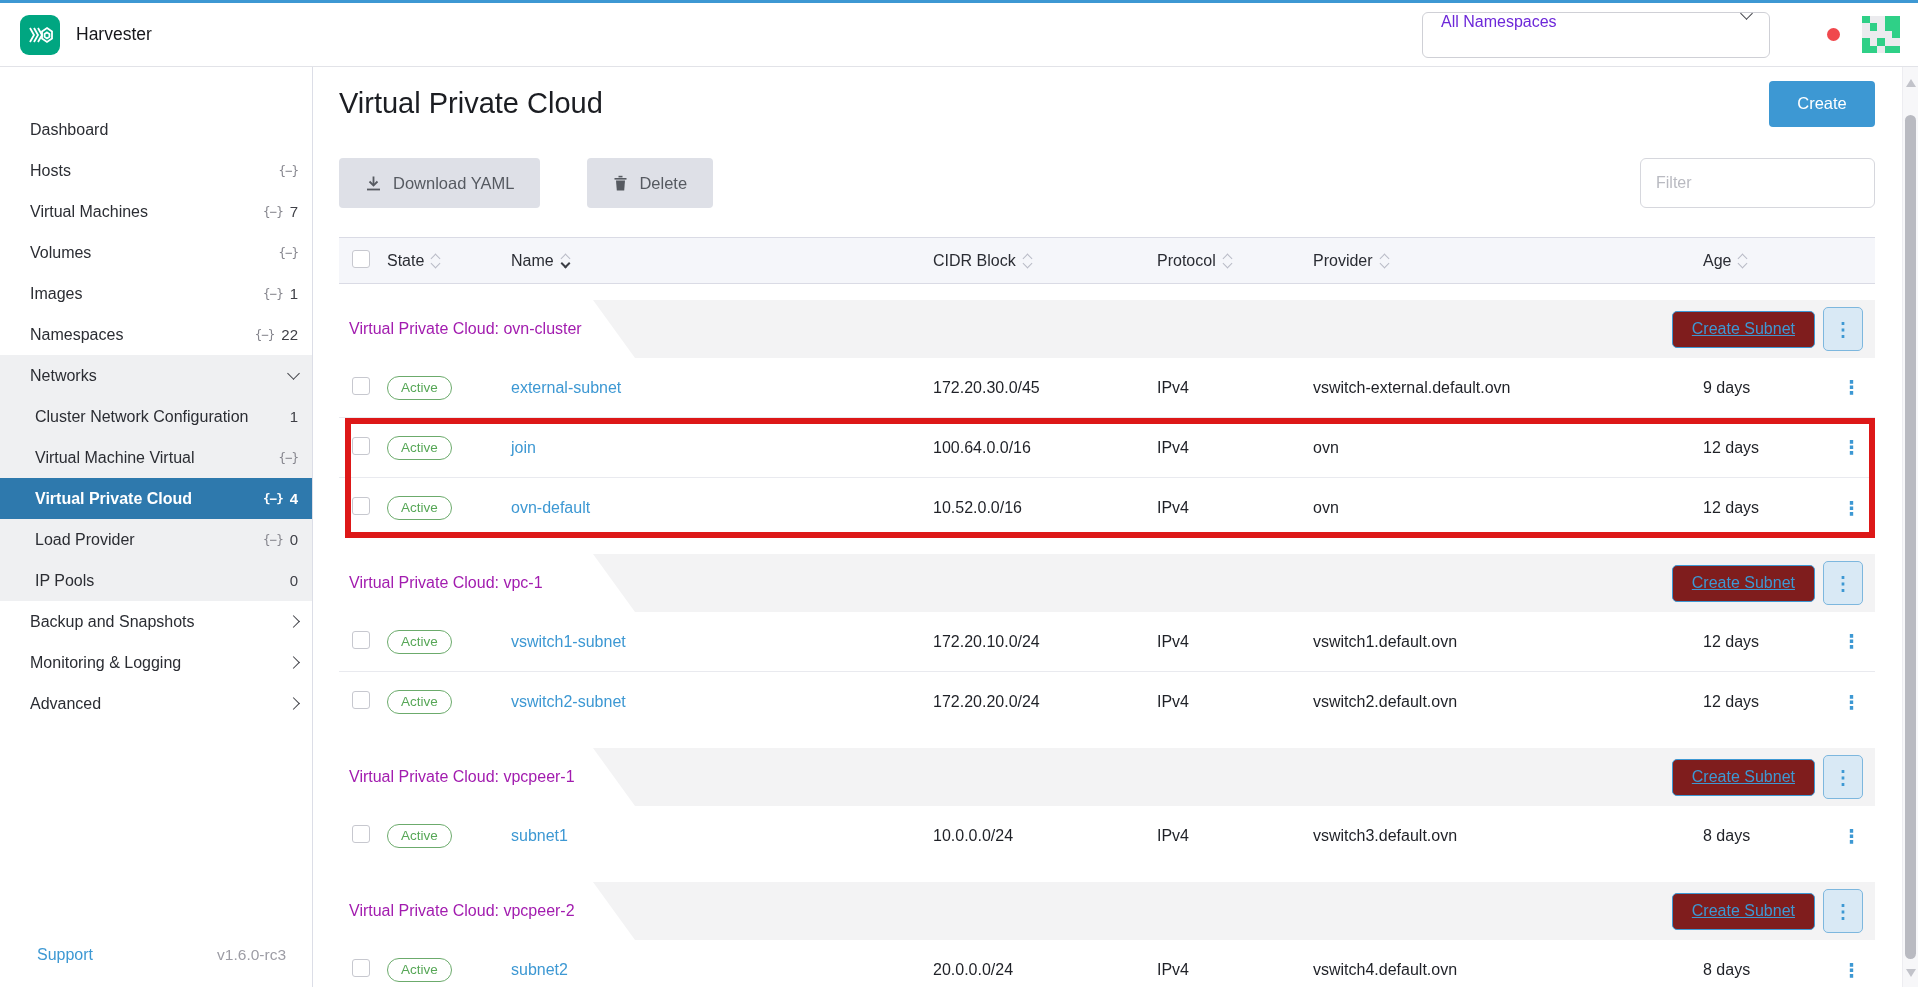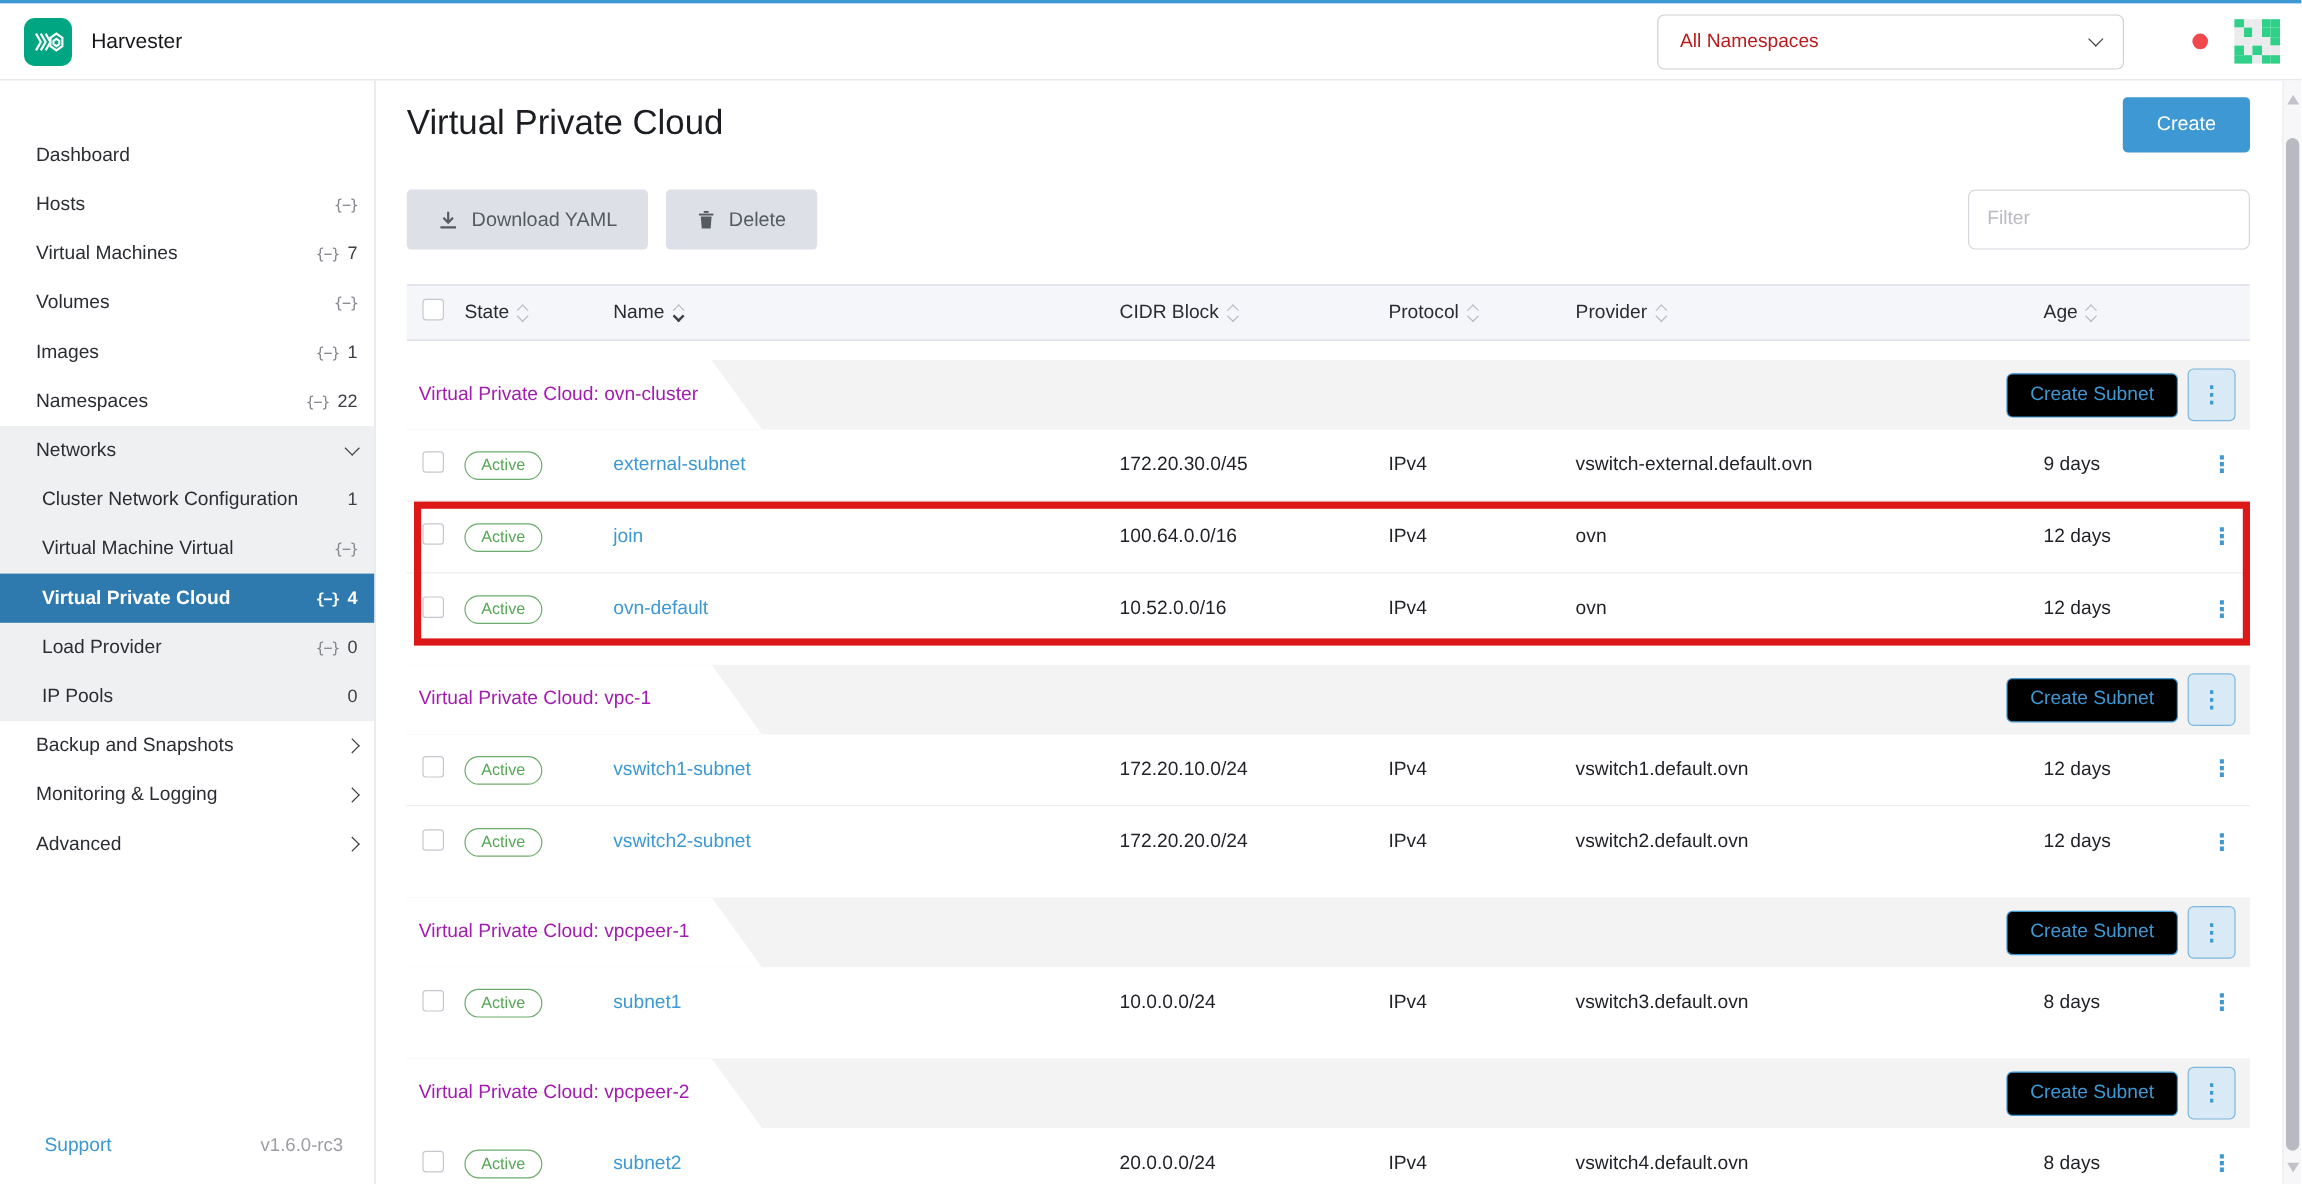--- a/index.html
+++ b/index.html
@@ -13,22 +13,22 @@
   
   .top-stripe { height:3px; background:var(--primary); }
   .app-header {
     height:64px; display:flex; align-items:center; padding:0 18px 0 20px;
     border-bottom:1px solid #e2e3e8; background:#fff; position:relative;
   }
   .logo-box { width:40px; height:40px; border-radius:9px; background:var(--logo-green);
     display:flex; align-items:center; justify-content:center; flex:0 0 auto; }
   .app-name { margin-left:16px; font-size:17.5px; color:#16171b; }
   .ns-select {
-    margin-left:auto; width:389px; height:46px; border:1px solid #cfd0d6; border-radius:6px;
-    display:flex; align-items:center; padding:0 18px; font-size:16px; color:#b91c1c; background:#fff;
+    margin-left:auto; width:348px; height:46px; border:1px solid #cfd0d6; border-radius:6px;
+    display:flex; padding:0 18px; font-size:16px; color:#6d28d9; background:#fff;
     cursor:pointer;
   }
   .ns-select .chev { margin-left:auto; }
   .chev { width:9px; height:9px; border-style:solid; border-color:#3f4047; border-width:0 1.8px 1.8px 0; display:inline-block; }
   .chev.down { transform:rotate(45deg); margin-top:-4px; }
   .chev.right { transform:rotate(-45deg); }
   .notif-dot { width:13px; height:13px; border-radius:50%; background:var(--dot-red); margin-left:57px; }
   .avatar { width:38px; height:38px; margin-left:22px; display:grid; grid-template:repeat(5,1fr)/repeat(5,1fr); }
   .avatar i { display:block; }
   
@@ -46,21 +46,21 @@
   .nav-item.selected .nav-count { color:#fff; font-weight:bold; }
   .sidebar-footer { height:64px; display:flex; align-items:center; padding:0 26px 0 37px; }
   .support-link { color:var(--primary); font-size:16px; cursor:pointer; }
   .version { margin-left:auto; color:#9d9da5; font-size:15.5px; }
   
   .main { flex:1 1 auto; position:relative; padding:0 43px 0 26px; overflow:hidden; }
   .title-row { margin-top:13px; height:47px; display:flex; align-items:center; }
   .page-title { font-size:29px; font-weight:400; color:#1b1d22; margin:0; }
   .btn-create { margin-left:auto; width:106px; height:46px; background:var(--primary); color:#fff;
     border:none; border-radius:4px; font-size:16.5px; font-family:inherit; cursor:pointer; }
-  .toolbar { margin-top:31px; display:flex; align-items:center; }
+  .toolbar { margin-top:31px; display:flex; align-items:center;gap:32px; }
   .btn-gray { height:50px; background:#dee0e7; color:#565a61; border:none; border-radius:4px;
     padding:0 26px; font-size:16.5px; font-family:inherit; display:flex; align-items:center; gap:11px; cursor:default; }
   .btn-gray + .btn-gray { margin-left:15px;justify-content:center; }
   .filter-input { margin-left:auto; width:235px; height:50px; border:1px solid #d6d7dd; border-radius:6px;
     padding:0 15px; font-size:16px; font-family:inherit; color:#1b1c21; }
   .filter-input::placeholder { color:#b9bac1; }
   
   .vpc-table { margin-top:29px; width:1536px; }
   .tgrid { display:grid; grid-template-columns:48px 124px 422px 224px 156px 390px 125px 1fr; align-items:center; }
   .thead { height:47px; background:#f5f6fa; border-top:1px solid #dadbe5; border-bottom:1px solid #dadbe5; font-size:16px; color:#2a2c33; }
@@ -70,22 +70,22 @@
   .sort .up { transform:rotate(-135deg); }
   .sort .dn { transform:rotate(45deg); margin-top:-2px; }
   .th.sorted .sort .dn { border-color:#3c3e45; border-width:0 2.4px 2.4px 0; }
   .cb-cell { padding-left:13px; }
   .checkbox { width:18px; height:18px; border:1.5px solid #c7c8cf; border-radius:3px; background:#fff; display:inline-block; cursor:pointer; }
   .tgroup { margin-top:16px; }
   .gband { position:relative; height:58px; background:#f3f3f4; display:flex; align-items:center; justify-content:flex-end; gap:8px; padding-right:12px; }
   .gtab { position:absolute; left:0; top:0; bottom:0; width:296px; background:#fff;
     clip-path:polygon(0 0, calc(100% - 42px) 0, 100% 100%, 0 100%); display:flex; align-items:center; padding-left:10px; }
   .gtab span { font-size:16px; color:#a21caf; }
-  .btn-outline { height:37px; padding:0 19px; background:#000000; border:1px solid var(--primary); border-radius:5px;
-    color:var(--primary); font-size:16px; font-family:inherit; cursor:pointer; }
+  .btn-outline { height:37px; padding:0 19px; background:#7f1d1d; border:1px solid var(--primary); border-radius:5px;
+    color:var(--primary); font-size:16px; font-family:inherit; cursor:pointer;text-decoration:underline; }
   .kebab-btn { width:40px; height:44px; background:#d9e9f5; border:1px solid #7db7de; border-radius:5px;
     display:flex; align-items:center; justify-content:center; cursor:pointer; }
   .kdots { color:var(--primary); font-size:19px; font-weight:bold; line-height:1; }
   .trow { height:60px; border-bottom:1px solid #e9eaef; font-size:16px; color:#1f2127; background:#fff; }
   .grows > .trow:last-child { border-bottom:none; }
   .grows > .hl-wrap:last-child .trow:last-child { border-bottom:none; }
   .badge-active { display:inline-block; padding:3px 13px 4px; border:1px solid #6cab6c; border-radius:15px;
     color:var(--badge-green); font-size:13.5px; background:transparent; }
   .link { color:var(--primary); text-decoration:none; cursor:pointer; }
   .kcell { display:flex; justify-content:center; }

